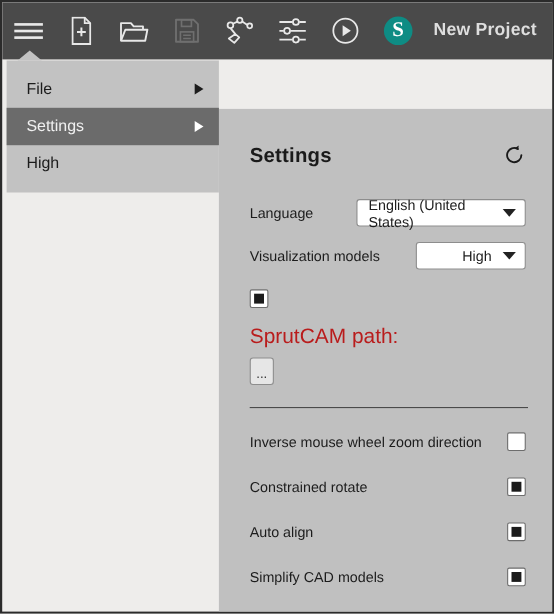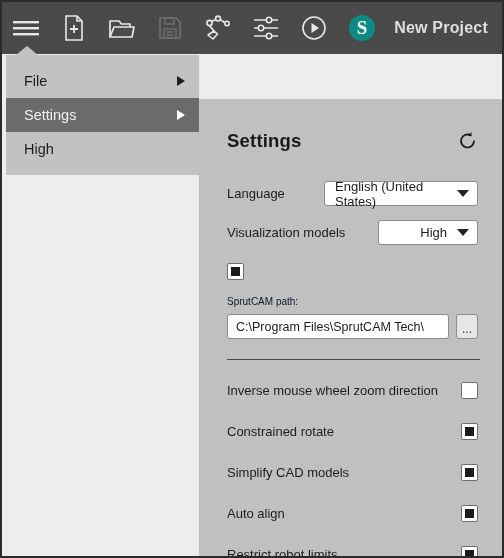--- a/index.html
+++ b/index.html
@@ -197,22 +197,22 @@
   }
   .checkbox .mark {
     width: 9px;
     height: 9px;
     background: #1b1b1b;
     display: none;
   }
   .checkbox.checked .mark { display: block; }
 
   .path-label {
-    font-size: 10px;
-    color: #0f172a;
+    font-size: 19px;
+    color: #b91c1c;
     margin-top: 4px;
     margin-bottom: 7px;
   }
   .path-row {
     display: flex;
     align-items: center;
     gap: 7px;
   }
   .path-input {
     background: #ffffff;
@@ -384,23 +384,20 @@
 
       <div class="row">
         <div class="checkbox checked">
           <span class="mark"></span>
         </div>
       </div>
 
       <div class="path-label">SprutCAM path:</div>
 
       <div class="path-row">
-        <div class="path-input">
-          <span>C:\Program Files\SprutCAM Tech\</span>
-        </div>
         <div class="browse-btn">...</div>
       </div>
     </div>
 
     <div class="divider"></div>
 
     <div class="rows2">
 
       <div class="row">
         <span class="row-label">Inverse mouse wheel zoom direction</span>
@@ -410,34 +407,34 @@
       </div>
 
       <div class="row">
         <span class="row-label">Constrained rotate</span>
         <div class="checkbox checked">
           <span class="mark"></span>
         </div>
       </div>
 
       <div class="row">
+        <span class="row-label">Auto align</span>
+        <div class="checkbox checked">
+          <span class="mark"></span>
+        </div>
+      </div>
+
+      <div class="row">
         <span class="row-label">Simplify CAD models</span>
         <div class="checkbox checked">
           <span class="mark"></span>
         </div>
       </div>
 
       <div class="row">
-        <span class="row-label">Auto align</span>
-        <div class="checkbox checked">
-          <span class="mark"></span>
-        </div>
-      </div>
-
-      <div class="row">
         <span class="row-label">Restrict robot limits</span>
         <div class="checkbox checked">
           <span class="mark"></span>
         </div>
       </div>
 
     </div>
   </div>
 
 </div>

